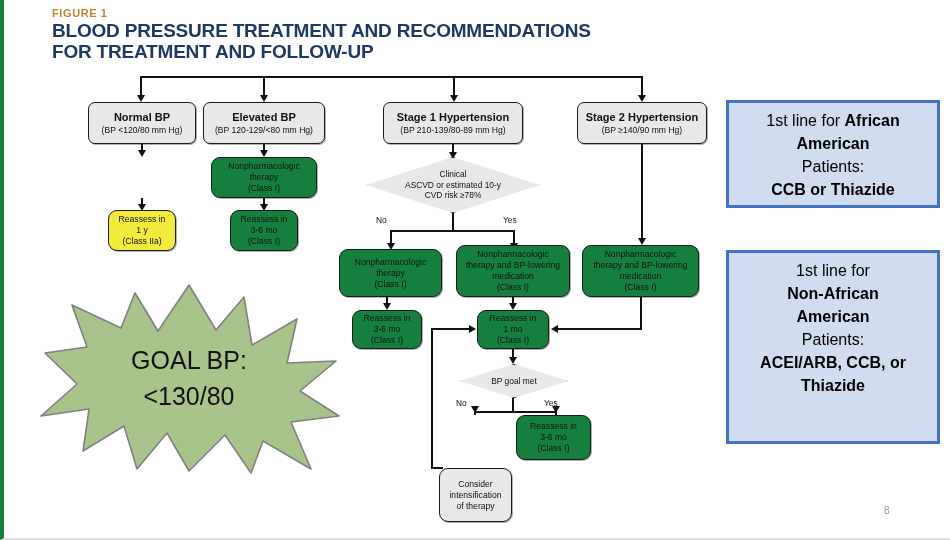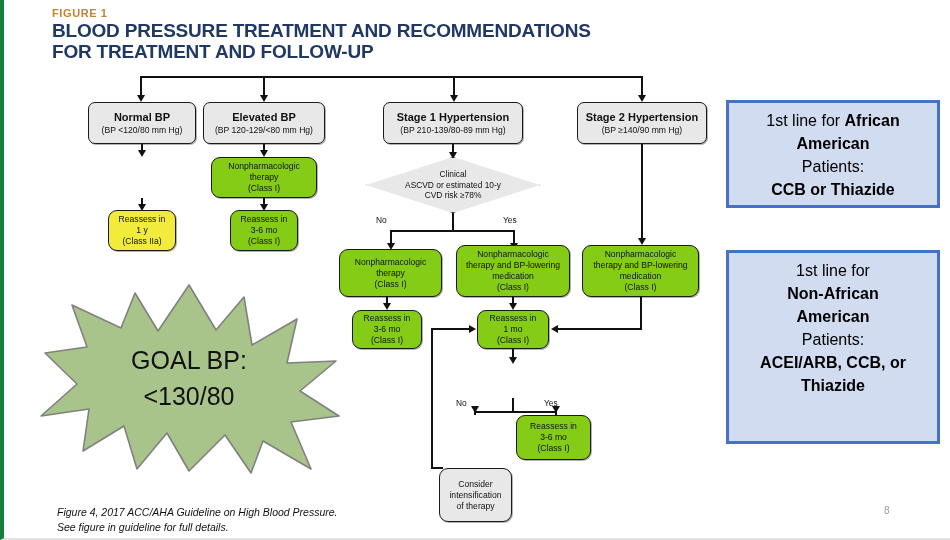--- a/index.html
+++ b/index.html
@@ -36,21 +36,21 @@
     display:flex;align-items:center;justify-content:center;
     text-align:center;
     font-size:8.6px;line-height:11px;
     color:#111;
     background:#E8E8E8;
     padding:2px 3px;
     box-shadow:1px 1px 0 rgba(0,0,0,.30);
   }
   .node.head{font-size:11px;font-weight:bold;line-height:13px;border-radius:7px;}
   .node.head .sub{font-size:8.6px;font-weight:normal;display:block;line-height:11px;margin-top:1px;}
-  .node.green{background:#84cc16;}
+  .node.green{background:#15803d;}
   .node.yellow{background:#F2EB3B;}
   .node.gray{background:#E8E8E8;}
   .diamond{
     position:absolute;
     display:flex;align-items:center;justify-content:center;
     text-align:center;font-size:8.4px;line-height:10.5px;color:#111;
   }
   .diamond .dshape{
     position:absolute;inset:0;
     background:#E8E8E8;
@@ -204,20 +204,24 @@
   <div class="ln lnh" style="left:554px;top:328px;width:84px;"></div>
   <div class="arw arw-l" style="left:547px;top:324.5px;"></div>
 
   <div class="node green" style="left:473px;top:310px;width:72px;height:39px;white-space:pre-line;">Reassess in
 1  mo
 (Class I)</div>
 
   <div class="ln lnv" style="left:508px;top:349px;height:9px;"></div>
   <div class="arw arw-d" style="left:504.5px;top:357px;"></div>
 
+  <div class="diamond" style="left:456px;top:364px;width:108px;height:34px;">
+    <div class="dshape"></div>
+    <div class="dtext">BP goal met</div>
+  </div>
 
   <div class="ln lnv" style="left:508px;top:398px;height:14px;"></div>
   <div class="ln lnh" style="left:470px;top:411px;width:83px;"></div>
   <div class="ln lnv" style="left:470px;top:411px;height:4px;"></div>
   <div class="arw arw-d" style="left:466.5px;top:406px;"></div>
   <div class="ln lnv" style="left:551px;top:411px;height:4px;"></div>
   <div class="arw arw-d" style="left:547.5px;top:406px;"></div>
   <div class="edgelbl" style="left:452px;top:398px;">No</div>
   <div class="edgelbl" style="left:540px;top:398px;">Yes</div>
 
@@ -256,19 +260,15 @@
   <div class="burst">
     <svg viewBox="0 0 300 190" preserveAspectRatio="none">
       <polygon points="150,2 177,47 205,14 213,62 258,36 248,80 297,78 261,108 300,133 252,139 272,186 224,158 212,190 186,152 150,188 128,150 98,186 85,143 44,168 50,126 2,133 38,101 6,70 48,64 33,22 82,45 96,10 119,48" fill="#A9C48A" stroke="#808080" stroke-width="1.6" stroke-linejoin="round"></polygon>
     </svg>
     <div class="burst-txt">
       <div>GOAL BP:</div>
       <div>&lt;130/80</div>
     </div>
   </div>
 
-  <div class="footnote">
-    <div>Figure 4, 2017 ACC/AHA Guideline on High Blood Pressure.</div>
-    <div>See figure in guideline for full details.</div>
-  </div>
   <div class="pageno">8</div>
 
 </div>
 
 </body></html>

